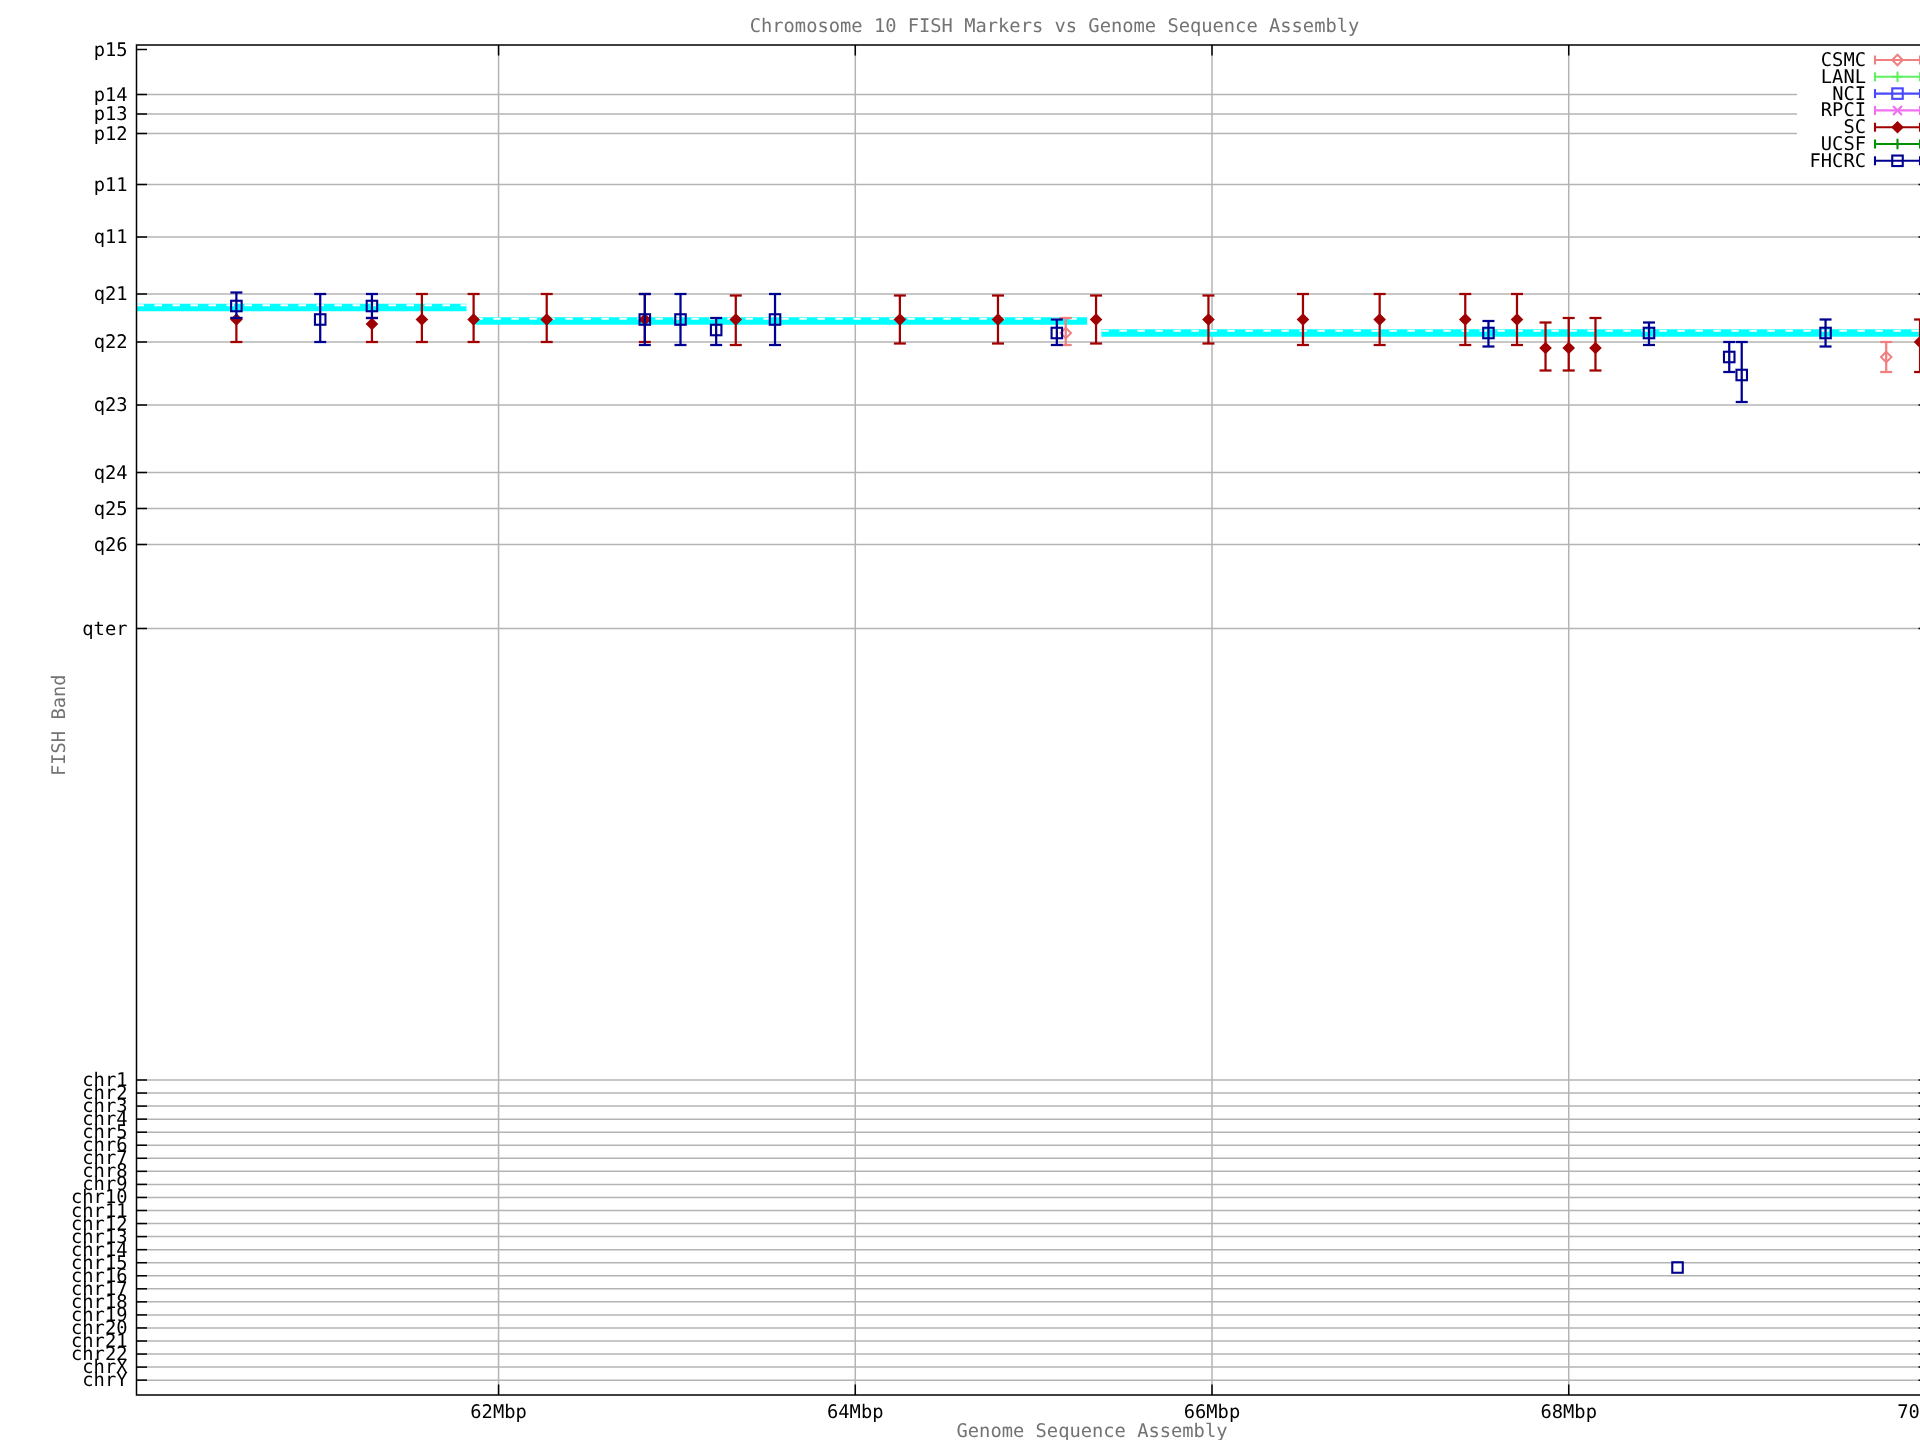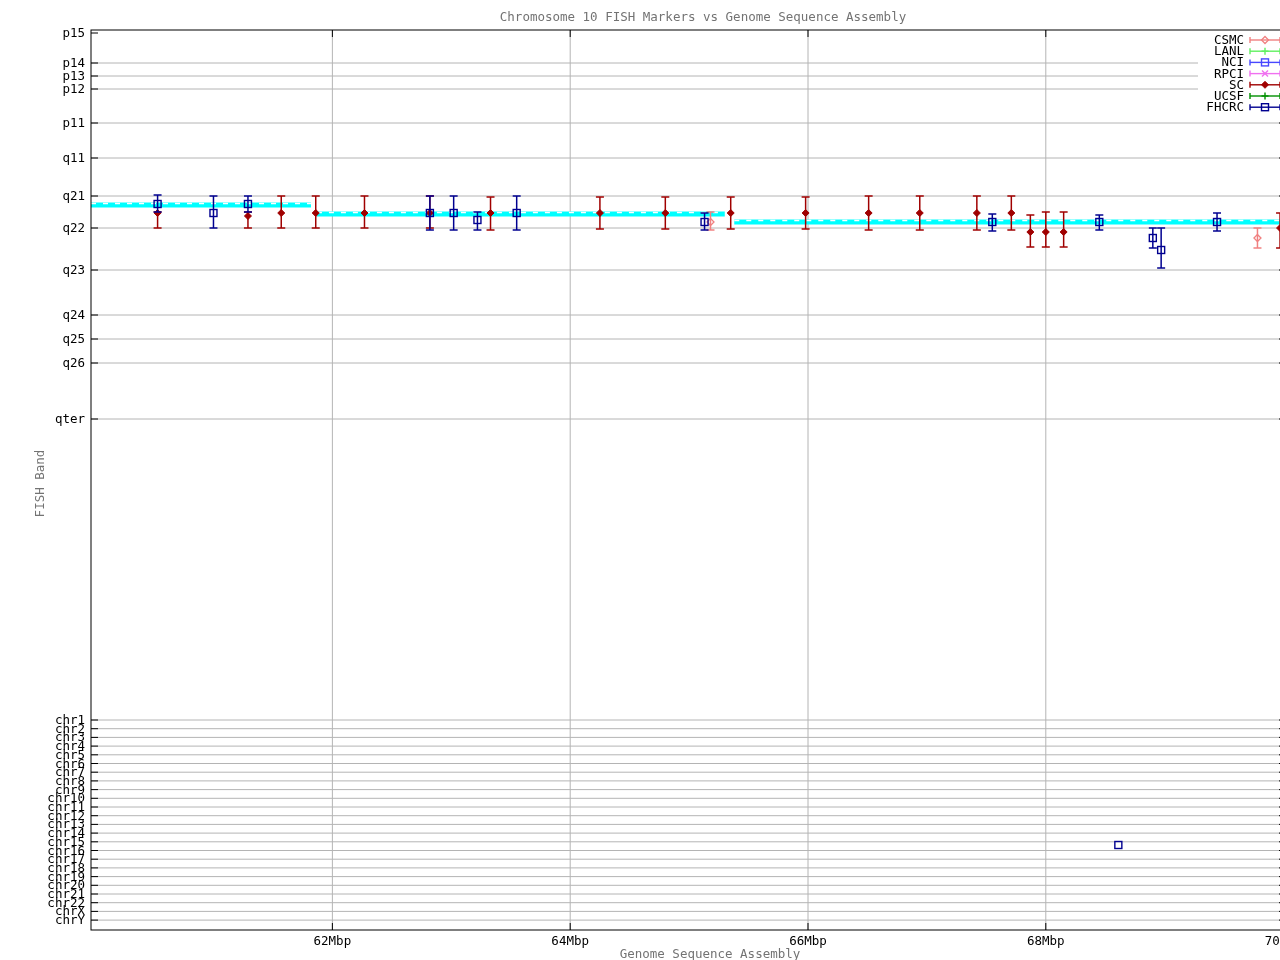--- a/index.html
+++ b/index.html
@@ -1,19 +1,19 @@
 <!DOCTYPE html>
 <html><head>
 <meta charset="utf-8">
 <style>
   html,body{margin:0;padding:0;background:#ffffff;}
   .canvas{position:relative;width:1280px;height:960px;background:#ffffff;overflow:hidden;
           font-family:"DejaVu Sans Mono","Liberation Mono",monospace;font-size:12.5px;color:#737373;margin-left:28px;}
   .title{position:absolute;top:9px;left:675px;transform:translateX(-50%);white-space:nowrap;}
-  .xlabel{position:absolute;top:946px;left:682px;transform:translateX(-50%);white-space:nowrap;}
+  .xlabel{position:absolute;top:946px;left:700px;transform:translateX(-50%);white-space:nowrap;}
   .ylabel{position:absolute;top:476px;left:-39px;width:100px;text-align:center;transform:rotate(-90deg);white-space:nowrap;}
   svg{position:absolute;top:0;left:0;}
   text{font-family:"DejaVu Sans Mono","Liberation Mono",monospace;font-size:12.5px;fill:#000;}
 </style>
 </head>
 <body>
 
 <div class="canvas">
   <div class="title">Chromosome 10 FISH Markers vs Genome Sequence Assembly</div>
   <div class="ylabel">FISH Band</div>

